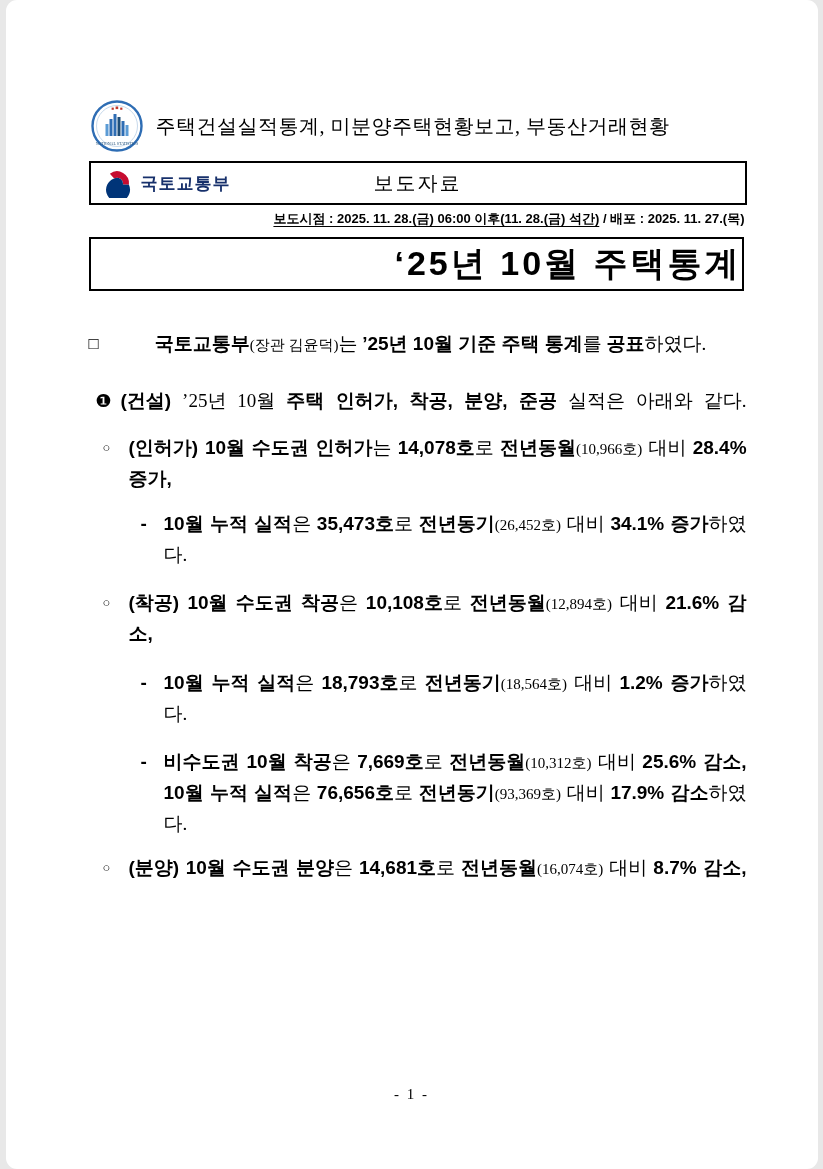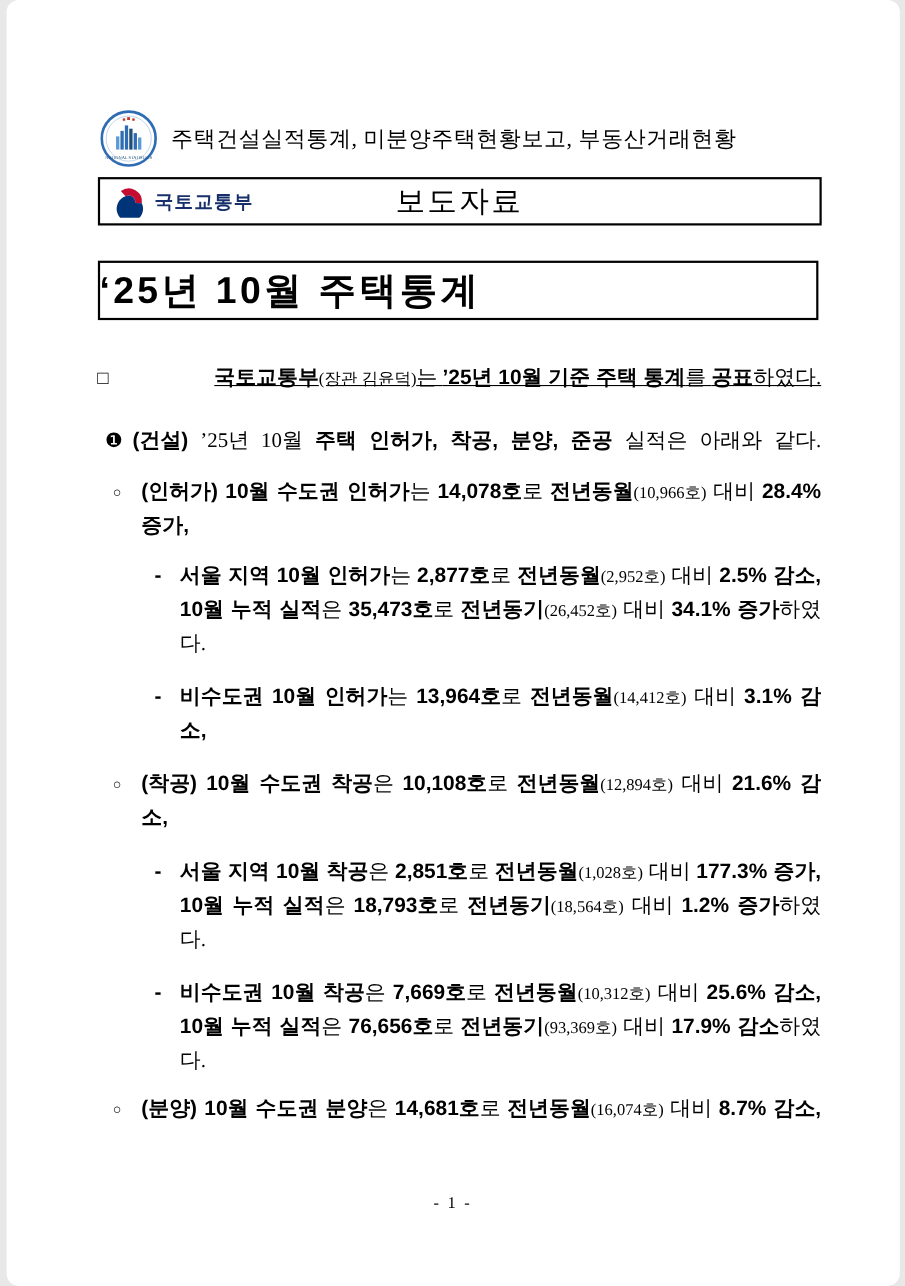--- a/index.html
+++ b/index.html
@@ -13,39 +13,39 @@
   .stats-row{position:absolute;top:100px;left:85px;display:flex;align-items:center;gap:13px;}
   .stats-row svg{display:block;}
   .stats-names{font-size:20px;letter-spacing:.5px;}
   .press-box{
     position:absolute;top:161px;left:83px;width:654px;height:40px;
     border:2px solid #000;display:flex;align-items:center;
   }
   .ministry-brand{display:flex;align-items:center;gap:9px;padding-left:11px;}
   .ministry-name{font-family:"Liberation Sans","DejaVu Sans",sans-serif;font-weight:700;
     color:#17306b;font-size:17px;letter-spacing:1px;}
-  .doc-type{position:absolute;left:0;right:0;text-align:center;font-size:27px;letter-spacing:2px;}
+  .doc-type{position:absolute;left:0;right:0;text-align:center;font-size:20px;letter-spacing:2px;}
   .embargo{
     position:absolute;top:210px;left:83px;width:656px;text-align:right;
     font-family:"Liberation Sans","DejaVu Sans",sans-serif;font-weight:700;font-size:13px;
   }
   .embargo .u{text-decoration:underline;text-underline-offset:3px;}
   
   .title-box{
     position:absolute;top:237px;left:83px;width:651px;height:50px;border:2.5px solid #000;
-    display:flex;align-items:center;justify-content:flex-start;
+    display:flex;align-items:center;justify-content:flex-end;
   }
   .page-title{font-family:"Liberation Sans","DejaVu Sans",sans-serif;font-weight:800;
     font-size:34px;letter-spacing:3px;}
   
   .body{position:absolute;top:292px;left:83px;width:658px;font-size:19px;line-height:30px;}
   .para{position:relative;}
   .para .marker{position:absolute;left:0;top:0;line-height:30px;}
   .line{text-align:justify;text-align-last:justify;}
-  .line.natural{text-align:right;text-align-last:auto;text-decoration:underline;}
+  .line.natural{text-align:center;text-align-last:auto;}
   .p-box {padding-left:26px;margin:37px 0 26px 0;}
   .p-box .marker{font-size:17px;}
   .p-num {padding-left:25px;margin:0 0 17px 7px;}
   .p-num .marker{font-size:18px;font-family:"DejaVu Sans",sans-serif;}
   .p-circ{padding-left:26px;margin:0 0 15px 14px;}
   .p-circ .marker{font-size:13px;top:0px;}
   .p-dash{padding-left:23px;margin:0 0 18px 52px;}
   .p-dash .marker{font-weight:700;font-family:"Liberation Sans","DejaVu Sans",sans-serif;}
   .mb15{margin-bottom:15px}.mb18{margin-bottom:18px}
   .mb19{margin-bottom:19px}.mb14{margin-bottom:14px}
@@ -86,20 +86,23 @@
     <div class="ministry-brand">
       <svg width="30" height="30" viewBox="0 0 40 40">
         <path fill="#c60c30" d="M10.5 7.5 A16 16 0 0 1 35.9 22.3 L27.9 22.0 A8 8 0 0 0 16.2 13.9 Z"></path>
         <path fill="#003478" d="M35.9 22.3 A16 16 0 1 1 16.2 13.9 A8 8 0 0 1 27.9 22.0 Z"></path>
       </svg>
       <span class="ministry-name">국토교통부</span>
     </div>
     <div class="doc-type">보도자료</div>
   </div>
 
+  <div class="embargo">
+    <span class="u">보도시점 : 2025. 11. 28.(금) 06:00 이후(11. 28.(금) 석간)</span><span> / 배포 : 2025. 11. 27.(목)</span>
+  </div>
 
   <div class="title-box">
     <div class="page-title">‘25년 10월 주택통계</div>
   </div>
 
   <div class="body">
 
     <div class="para p-box">
       <span class="marker">□</span>
       <div class="line natural"><span class="seg-b">국토교통부</span><span class="seg-sm">(장관 김윤덕)</span><span class="seg-n">는 </span><span class="seg-b">’25년 10월 기준 주택 통계</span><span class="seg-n">를 </span><span class="seg-b">공표</span><span class="seg-n">하였다.</span></div>
@@ -110,37 +113,34 @@
       <div class="line"><span class="seg-b">(건설)</span><span class="seg-n"> ’25년 10월 </span><span class="seg-b">주택 인허가, 착공, 분양, 준공</span><span class="seg-n"> 실적은 아래와 같다.</span></div>
     </div>
 
     <div class="para p-circ mb15">
       <span class="marker">○</span>
       <div class="line"><span class="seg-b">(인허가) 10월 수도권 인허가</span><span class="seg-n">는 </span><span class="seg-b">14,078호</span><span class="seg-n">로 </span><span class="seg-b">전년동월</span><span class="seg-sm">(10,966호)</span><span class="seg-n"> 대비 </span><span class="seg-b">28.4% 증가,</span></div>
     </div>
 
     <div class="para p-dash mb18">
       <span class="marker">-</span>
-      <div class="line"><span class="seg-b">서울 지역 10월 인허가</span><span class="seg-n">는 </span><span class="seg-b">2,877호</span><span class="seg-n">로 </span><span class="seg-b">전년동월</span><span class="seg-sm">(2,952호)</span><span class="seg-n"> 대비 </span><span class="seg-b">2.5% 감소,</span></div>
       <div class="line"><span class="seg-b">10월 누적 실적</span><span class="seg-n">은 </span><span class="seg-b">35,473호</span><span class="seg-n">로 </span><span class="seg-b">전년동기</span><span class="seg-sm">(26,452호)</span><span class="seg-n"> 대비 </span><span class="seg-b">34.1% 증가</span><span class="seg-n">하였다.</span></div>
     </div>
 
     <div class="para p-dash mb18">
       <span class="marker">-</span>
-      <div class="line"><span class="seg-b">비수도권 10월 인허가</span><span class="seg-n">는 </span><span class="seg-b">13,964호</span><span class="seg-n">로 </span><span class="seg-b">전년동월</span><span class="seg-sm">(14,412호)</span><span class="seg-n"> 대비 </span><span class="seg-b">3.1% 감소,</span></div>
     </div>
 
     <div class="para p-circ mb19">
       <span class="marker">○</span>
       <div class="line"><span class="seg-b">(착공) 10월 수도권 착공</span><span class="seg-n">은 </span><span class="seg-b">10,108호</span><span class="seg-n">로 </span><span class="seg-b">전년동월</span><span class="seg-sm">(12,894호)</span><span class="seg-n"> 대비 </span><span class="seg-b">21.6% 감소,</span></div>
     </div>
 
     <div class="para p-dash mb18">
       <span class="marker">-</span>
-      <div class="line"><span class="seg-b">서울 지역 10월 착공</span><span class="seg-n">은 </span><span class="seg-b">2,851호</span><span class="seg-n">로 </span><span class="seg-b">전년동월</span><span class="seg-sm">(1,028호)</span><span class="seg-n"> 대비 </span><span class="seg-b">177.3% 증가,</span></div>
       <div class="line"><span class="seg-b">10월 누적 실적</span><span class="seg-n">은 </span><span class="seg-b">18,793호</span><span class="seg-n">로 </span><span class="seg-b">전년동기</span><span class="seg-sm">(18,564호)</span><span class="seg-n"> 대비 </span><span class="seg-b">1.2% 증가</span><span class="seg-n">하였다.</span></div>
     </div>
 
     <div class="para p-dash mb14">
       <span class="marker">-</span>
       <div class="line"><span class="seg-b">비수도권 10월 착공</span><span class="seg-n">은 </span><span class="seg-b">7,669호</span><span class="seg-n">로 </span><span class="seg-b">전년동월</span><span class="seg-sm">(10,312호)</span><span class="seg-n"> 대비 </span><span class="seg-b">25.6% 감소,</span></div>
       <div class="line"><span class="seg-b">10월 누적 실적</span><span class="seg-n">은 </span><span class="seg-b">76,656호</span><span class="seg-n">로 </span><span class="seg-b">전년동기</span><span class="seg-sm">(93,369호)</span><span class="seg-n"> 대비 </span><span class="seg-b">17.9% 감소</span><span class="seg-n">하였다.</span></div>
     </div>
 
     <div class="para p-circ mb18">

